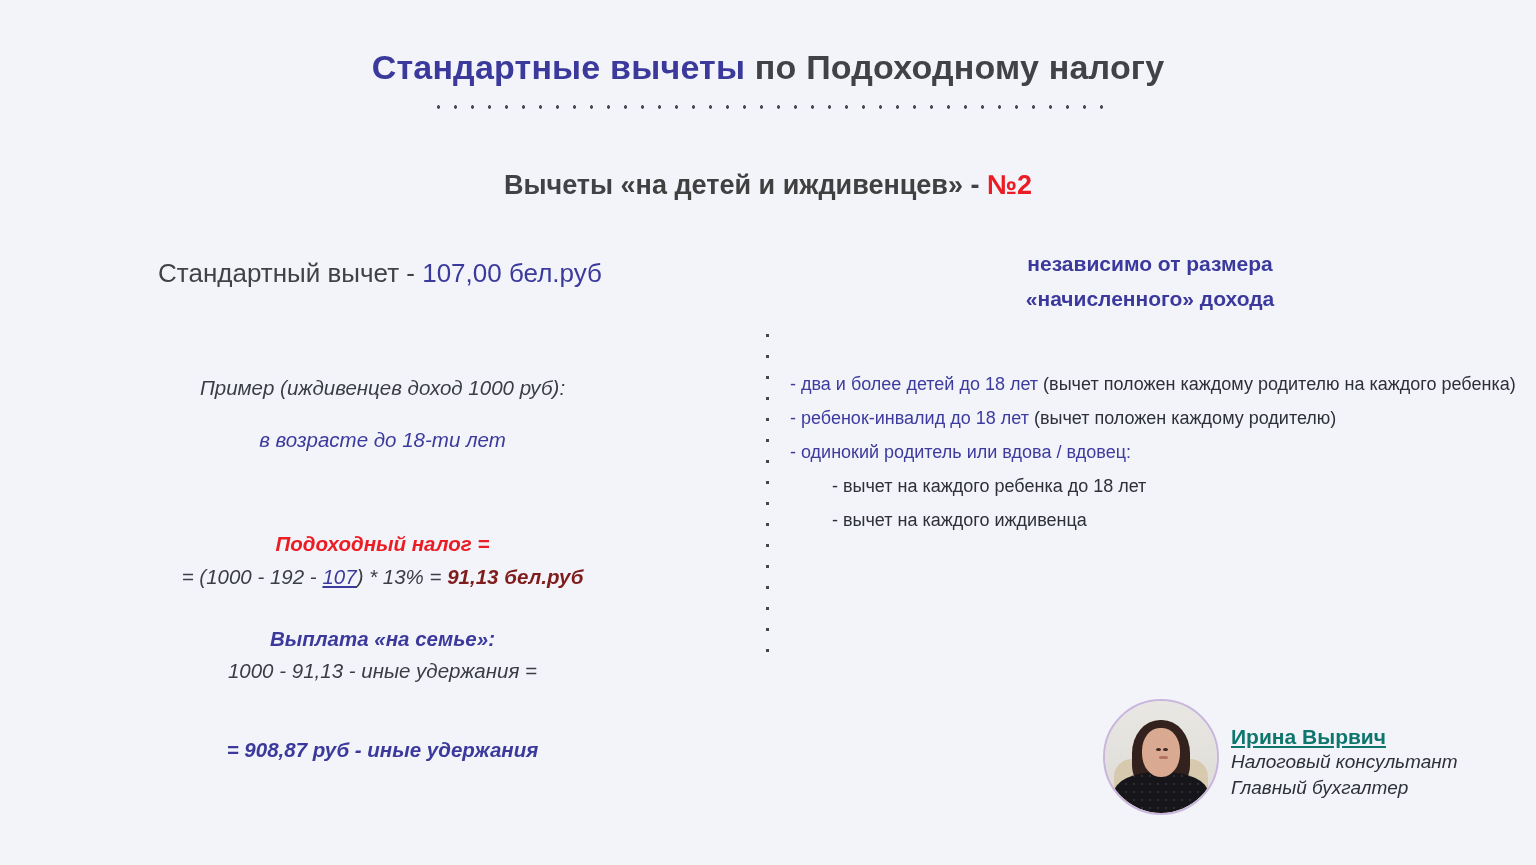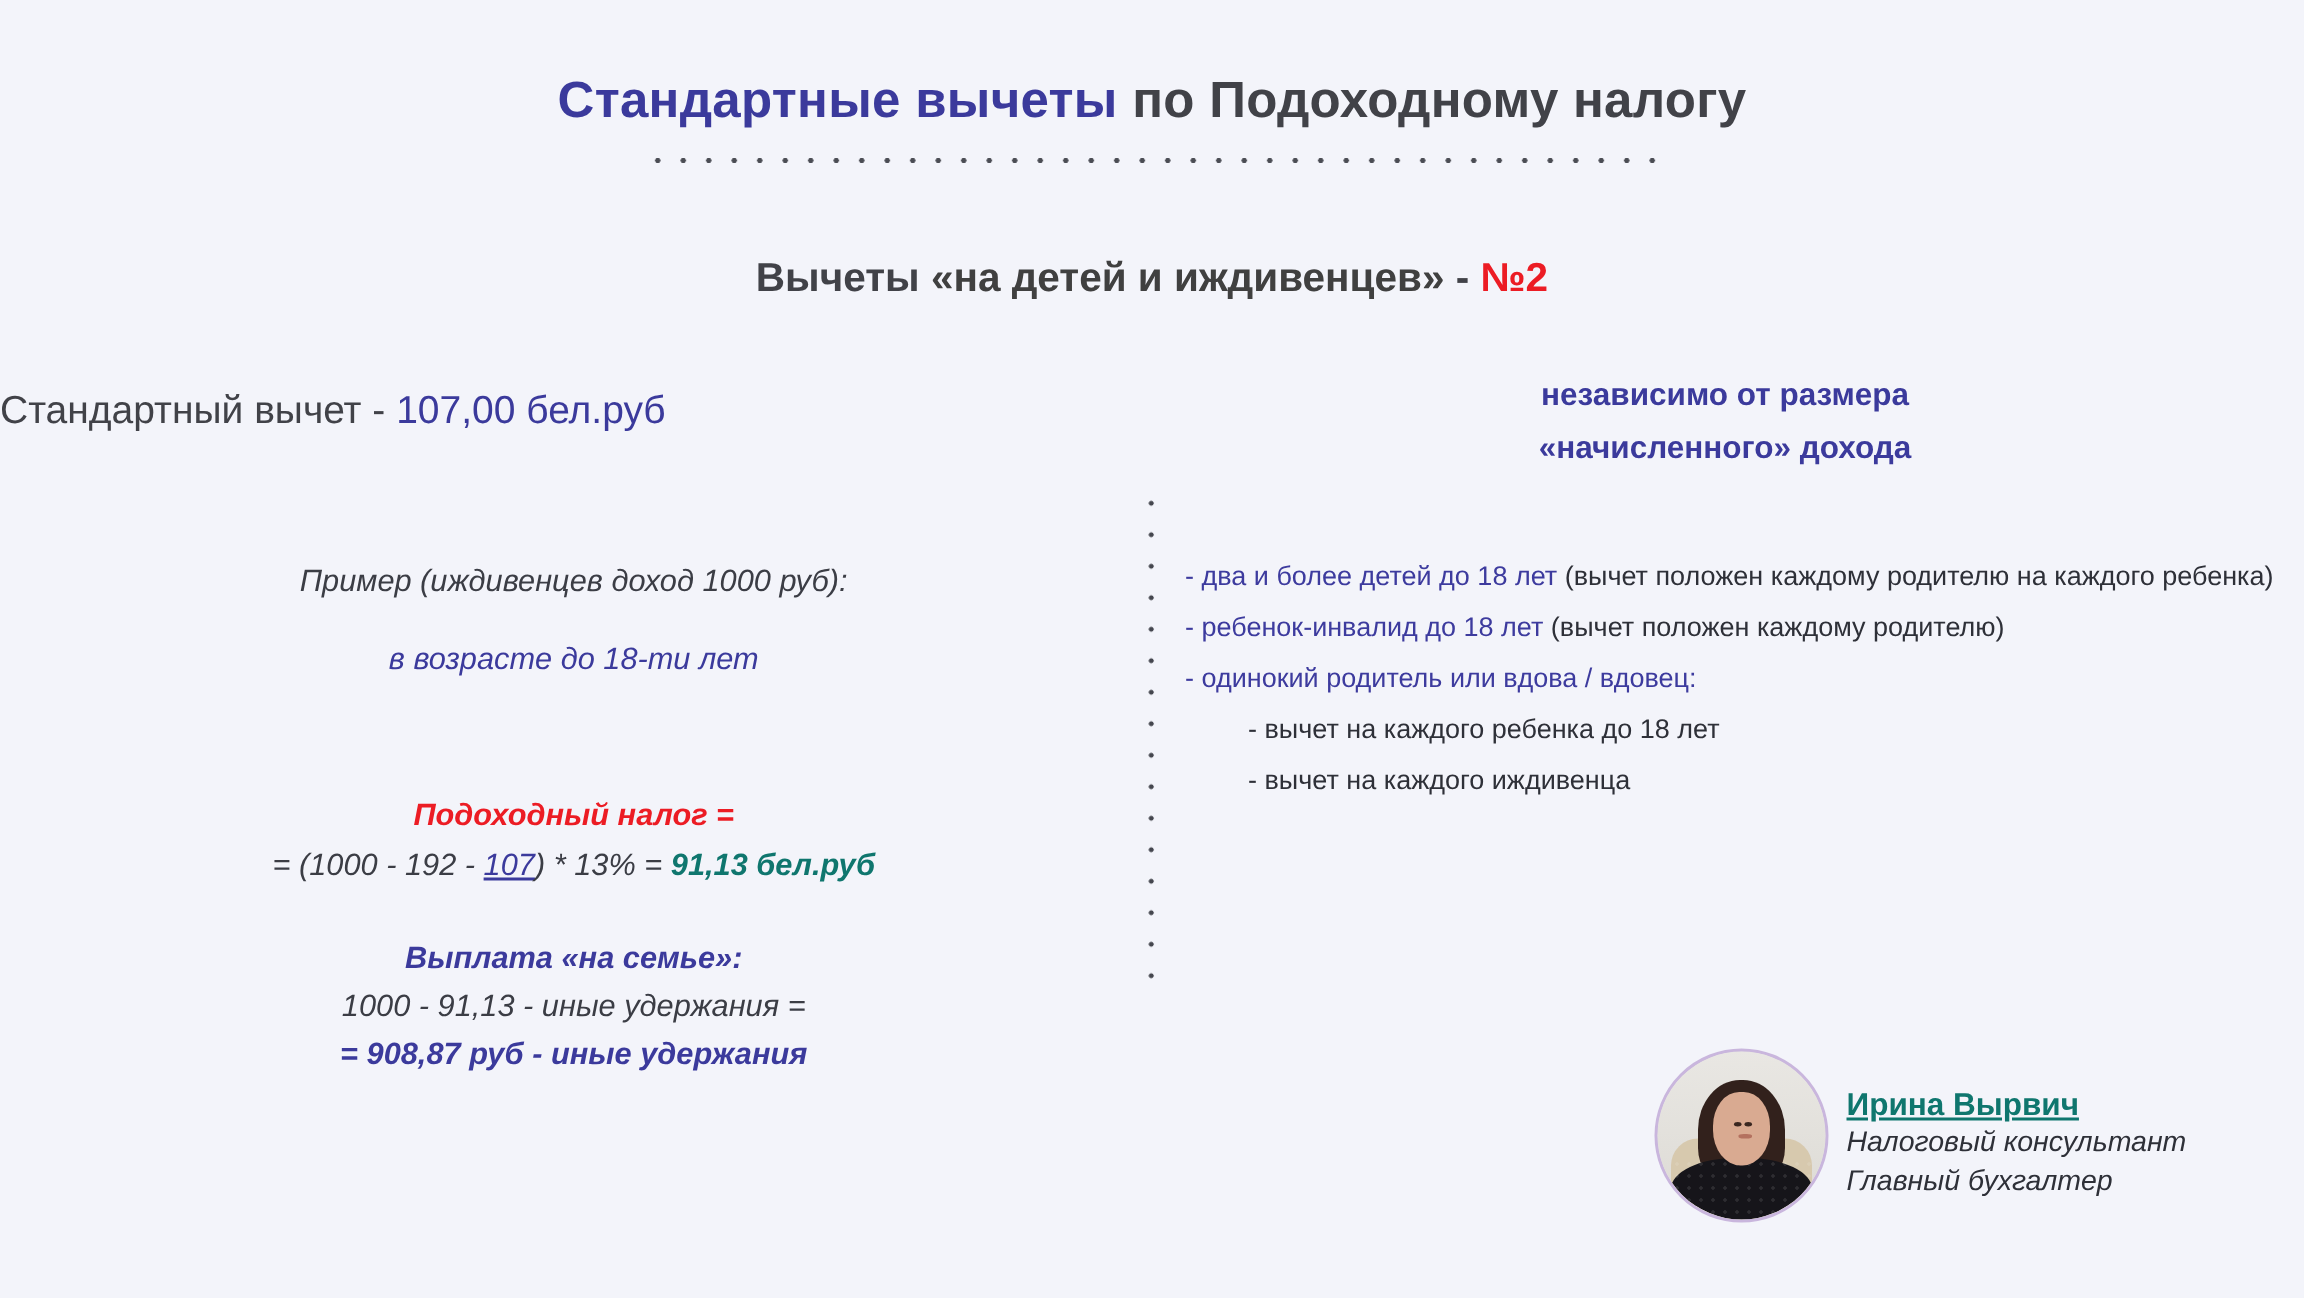--- a/index.html
+++ b/index.html
@@ -64,20 +64,21 @@
   .subtitle .s2 { color: #404040; }
   .subtitle .s3 { color: #414248; }
   .subtitle .s4 { color: #ec1c24; }
 
   
   .left-head {
     position: absolute;
     top: 258px;
     left: 0px;
     width: 760px;
+    text-align: center;
     font-size: 26px;
     font-weight: 400;
     white-space: nowrap;
   }
   .left-head .lh1 { color: #414248; }
   .left-head .lh2 { color: #3b3a9c; }
 
   .example-block {
     position: absolute;
     top: 372px;
@@ -110,21 +111,21 @@
     display: block;
     color: #ec1c24;
     font-weight: bold;
   }
   .tax-block .tax-calc { display: block; }
   .tax-block .u107 {
     color: #3b3a9c;
     text-decoration: underline;
   }
   .tax-block .res {
-    color: #0f766e;
+    color: #7f1d1d;
     font-weight: bold;
   }
 
   .pay-block {
     position: absolute;
     top: 623px;
     left: 10px;
     width: 745px;
     text-align: center;
     font-style: italic;
@@ -135,20 +136,21 @@
   .pay-block .pay-title {
     display: block;
     color: #3b3a9c;
     font-weight: bold;
   }
   .pay-block .pay-l1 { display: block; }
   .pay-block .pay-l2 {
     display: block;
     color: #3b3a9c;
     font-weight: bold;
+    margin-top: 47px;
   }
 
   
   .v-divider {
     position: absolute;
     left: 765px;
     top: 325px;
     width: 5px;
     height: 334px;
     background-image: radial-gradient(circle, #3b3d45 1.5px, rgba(0,0,0,0) 1.8px);

